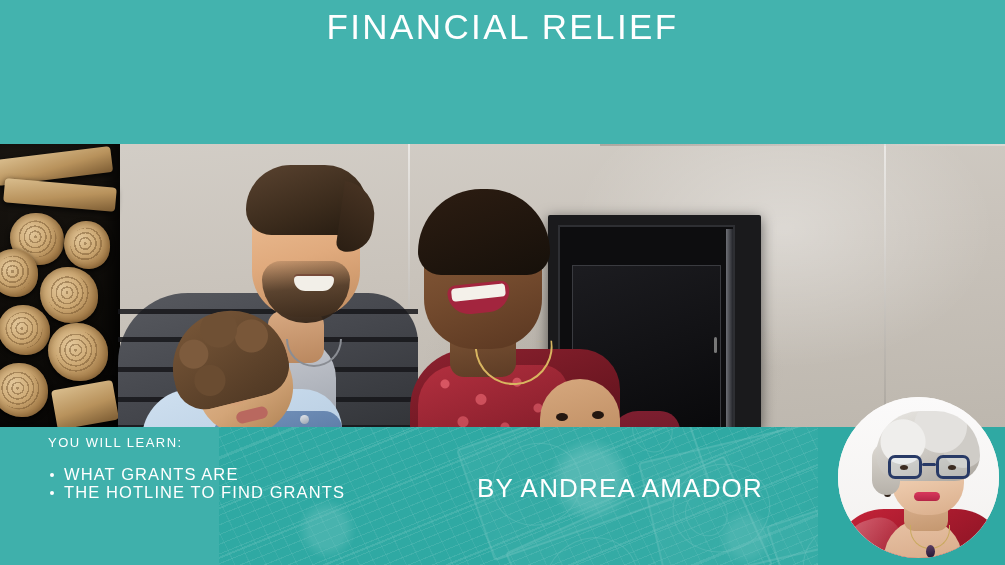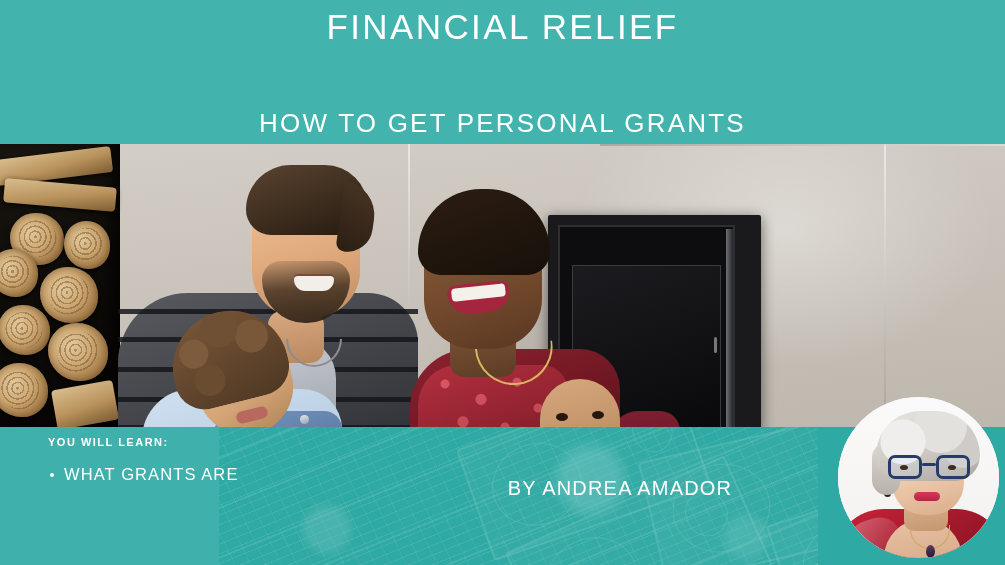--- a/index.html
+++ b/index.html
@@ -363,22 +363,22 @@
     background:#3fb0ab;
   }
   
   .right-panel{
     position:absolute; left:818px; top:0; width:187px; height:138px;
     background:#2fa9a3;
   }
 
   .learn-title{
     position:absolute; left:48px; top:433px;
-    color:#ffffff; font-size:11px; line-height:19px;
-    letter-spacing:1.5px; font-weight:700;
+    color:#ffffff; font-size:13px; line-height:19px;
+    letter-spacing:1.5px; font-weight:400;
     text-transform:uppercase; white-space:nowrap;
     z-index:8;
   }
   .bullets{
     position:absolute; left:47px; top:466px;
     list-style:none;
     z-index:8;
   }
   .bullets li{
     position:relative;
@@ -397,21 +397,21 @@
     background:#ffffff;
   }
 
   .byline{
     position:absolute; left:420px; top:478px; width:400px;
     text-align:center;
     color:#ffffff;
     z-index:8;
   }
   .byline div{
-    font-size:20px; line-height:21px;
+    font-size:26px; line-height:21px;
     letter-spacing:1.2px;
     text-transform:uppercase;
     white-space:nowrap;
   }
 
   
   .portrait{
     position:absolute; left:838px; top:397px;
     width:161px; height:161px;
     border-radius:50%;
@@ -509,21 +509,20 @@
 </style>
 </head>
 <body>
 
 <div class="stage">
 
   <div class="header-band">
     <div class="title-block">
       <div class="title-line l1">FINANCIAL RELIEF</div>
     </div>
-    <div class="subtitle">HOW TO GET PERSONAL GRANTS</div>
   </div>
 
   <div class="photo">
     <div class="wall"></div>
     <div class="wall-seam s1"></div>
     <div class="wall-seam s2"></div>
     <div class="wall-seam h1"></div>
 
     <div class="alcove">
       <div class="logbar" style="left:2px;  top:14px; width:116px; height:26px; transform:rotate(-7deg);"></div>
@@ -628,20 +627,21 @@
         </div>
     </div>
     <div class="left-panel"></div>
     <div class="right-panel"></div>
   </div>
 
   <div class="learn-title">YOU WILL LEARN:</div>
 
   <ul class="bullets">
     <li>WHAT GRANTS ARE</li>
+    <li>THE HOTLINE TO FIND GRANTS</li>
   </ul>
 
   <div class="byline">
     <div>BY ANDREA AMADOR</div>
   </div>
 
   <div class="portrait">
     <div class="p-bg"></div>
     <div class="p-shoulder"></div>
     <div class="p-shoulder-hl"></div>

